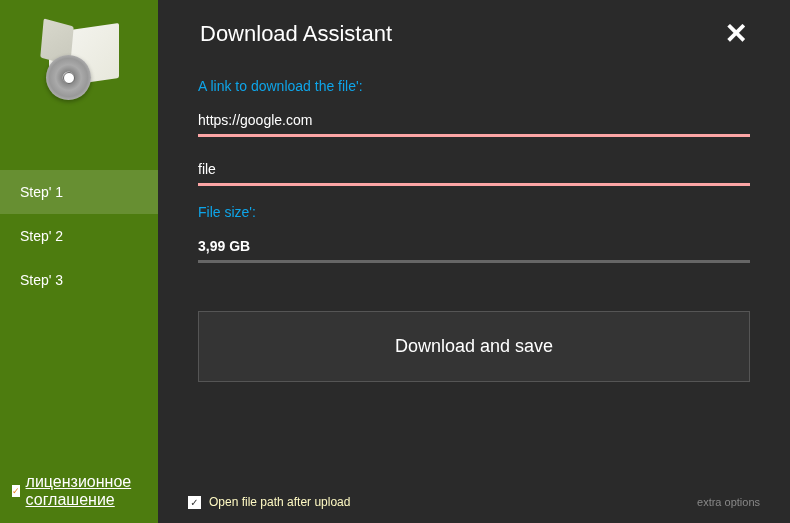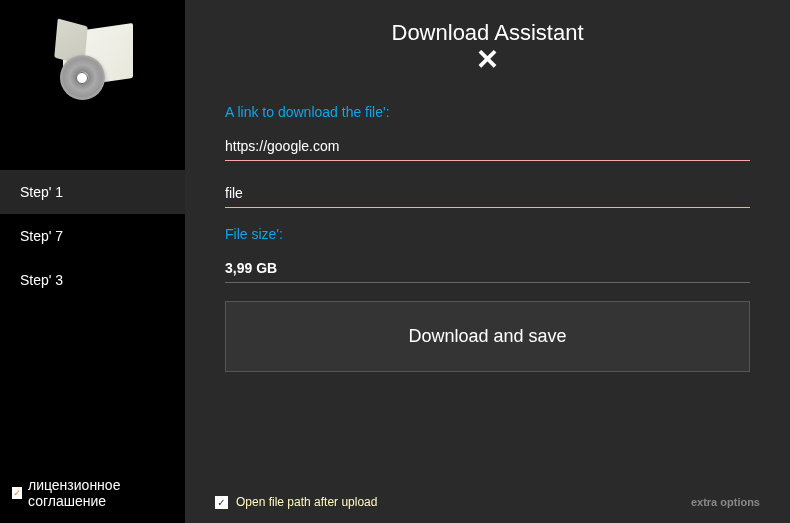--- a/index.html
+++ b/index.html
@@ -9,22 +9,22 @@
       font-family: Arial, sans-serif;
     }
     body {
       width: 790px;
       height: 523px;
       display: flex;
       background: #2a2a2a;
       overflow: hidden;
     }
     .sidebar {
-      width: 185px;
-      background: #000000;
+      width: 158px;
+      background: #4d7c0f;
       display: flex;
       flex-direction: column;
       position: relative;
     }
     .installer-icon {
       margin: 20px auto 30px;
       width: 90px;
       height: 80px;
       position: relative;
     }
@@ -97,36 +97,36 @@
       background: #fff;
       display: flex;
       align-items: center;
       justify-content: center;
       font-size: 9px;
       color: #e67e22;
       cursor: pointer;
     }
     .license-link {
       color: #fff;
-      font-size: 14px;
+      font-size: 16px;
+      text-decoration: underline;
       cursor: pointer;
     }
     .main {
       flex: 1;
       background: #2a2a2a;
       display: flex;
       flex-direction: column;
       position: relative;
     }
     .header {
       display: flex;
       align-items: center;
       justify-content: space-between;
       padding: 20px 42px 10px;
-      flex-direction: column;
     }
     .title {
       color: #fff;
       font-size: 22px;
       font-weight: normal;
     }
     .close-btn {
       color: #fff;
       font-size: 28px;
       cursor: pointer;
@@ -143,37 +143,38 @@
     .field-label {
       color: #0ea5e9;
       font-size: 14px;
       margin-bottom: 12px;
       display: block;
     }
     .field-input {
       width: 100%;
       background: transparent;
       border: none;
-      border-bottom: 1px solid #fca5a5;
+      border-bottom: 3px solid #fca5a5;
       color: #fff;
       font-size: 14px;
       padding: 6px 0;
       outline: none;
     }
     .field-input.gray-border {
       border-bottom-color: #666;
       font-weight: bold;
     }
     .download-btn {
       width: 100%;
       background: rgba(255,255,255,0.05);
       border: 1px solid #555;
       color: #fff;
       font-size: 18px;
       padding: 24px;
+      margin-top: 30px;
       cursor: pointer;
     }
     .main-footer {
       display: flex;
       align-items: center;
       justify-content: space-between;
       padding: 14px 30px;
     }
     .footer-left {
       display: flex;
@@ -192,38 +193,37 @@
       cursor: pointer;
     }
     .footer-text {
       color: #fef9c3;
       font-size: 12px;
     }
     .extra-options {
       color: #888;
       font-size: 11px;
       cursor: pointer;
-      font-weight: bold;
     }
   </style>
 </head>
 <body>
 
 <div class="sidebar">
   <div class="installer-icon">
     <div class="box-back"></div>
     <div class="box-flap"></div>
     <div class="disc"></div>
   </div>
   <div class="steps">
     <div class="step active">
       <span>Step' 1</span>
     </div>
     <div class="step">
-      <span>Step' 7</span>
+      <span>Step' 2</span>
     </div>
     <div class="step">
       <span>Step' 3</span>
     </div>
   </div>
   <div class="sidebar-footer">
     <div class="checkbox">✓</div>
     <span class="license-link">лицензионное соглашение</span>
   </div>
 </div>

